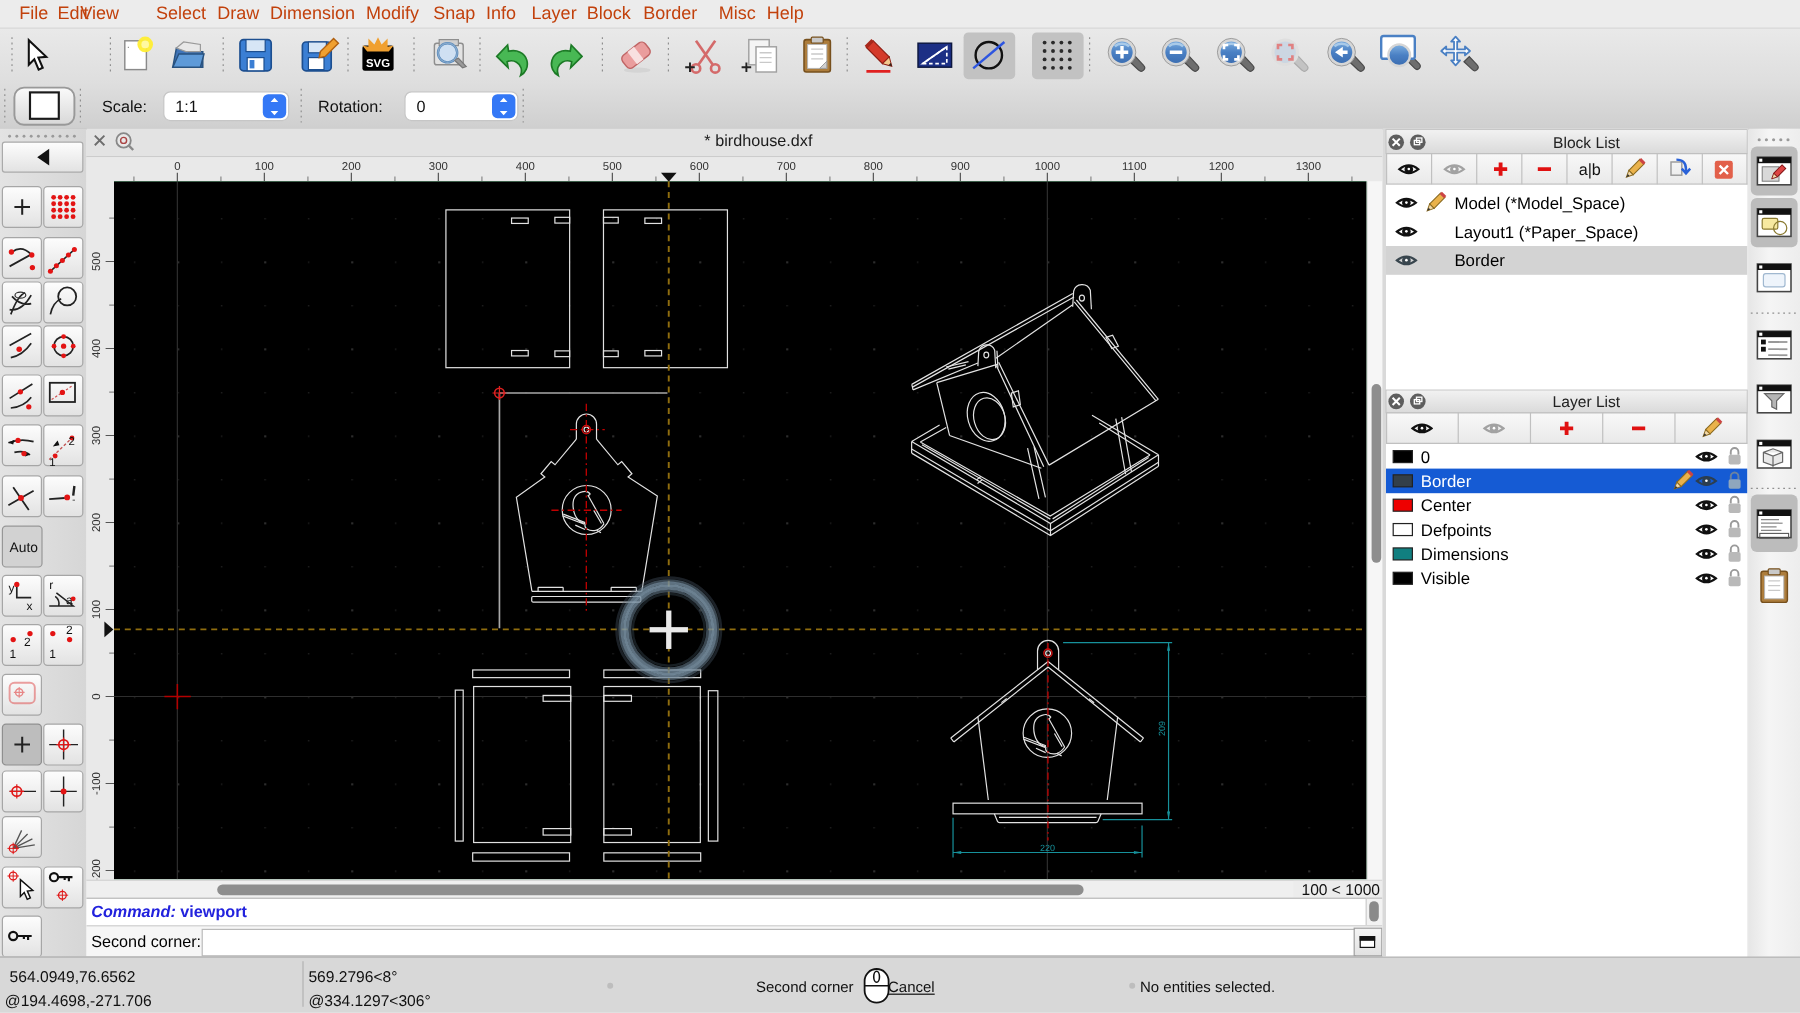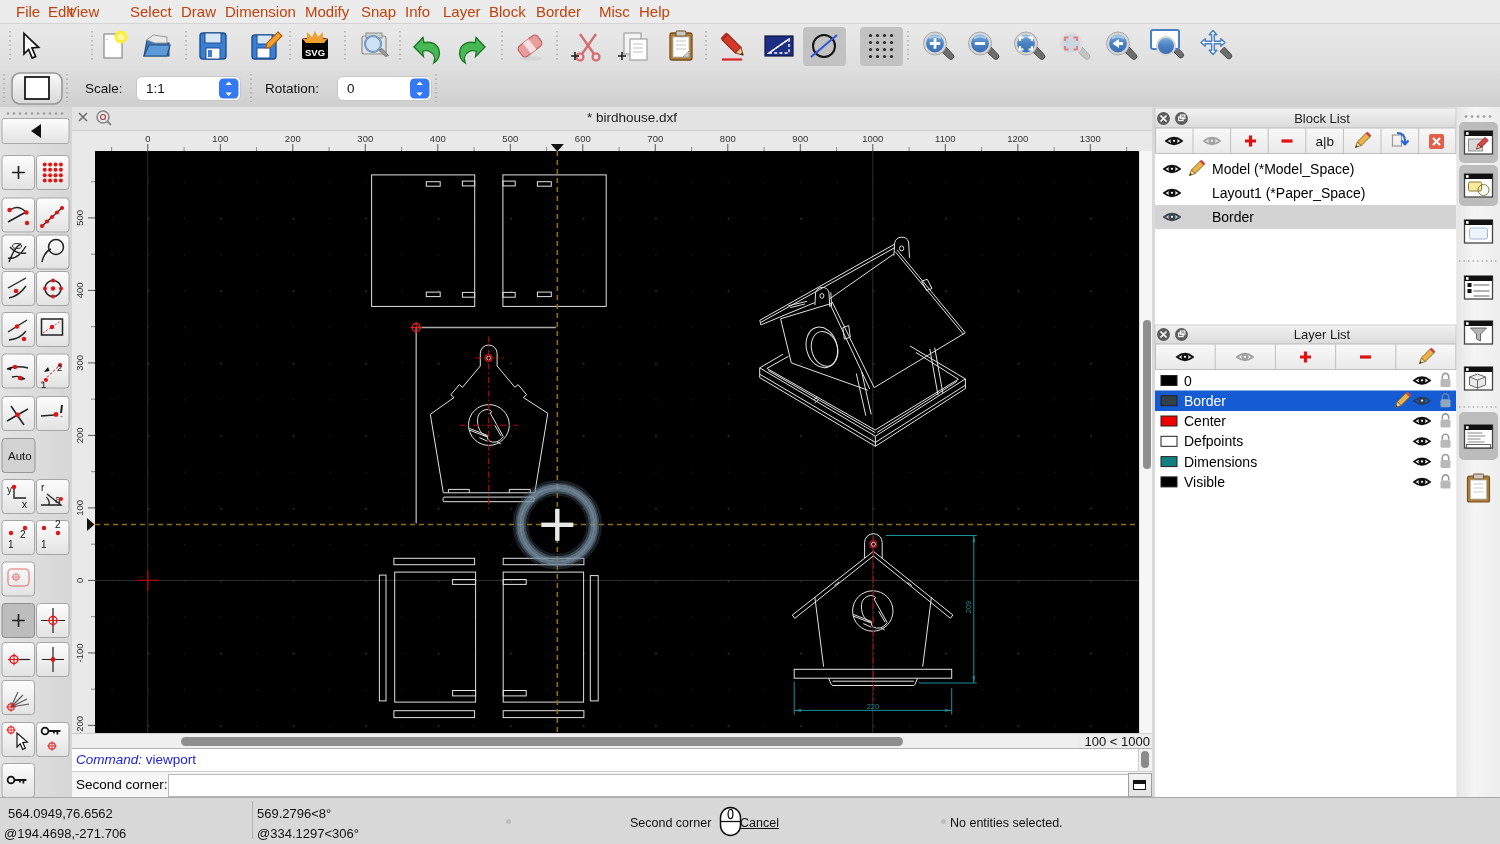--- a/index.html
+++ b/index.html
@@ -735,21 +735,21 @@
 </div>
 
 <div class="abs" id="hscroll">
   <div style="position:absolute;left:109px;top:3px;width:722px;height:9px;border-radius:5px;background:#8e8e8e;"></div>
   <div style="position:absolute;right:0;top:0;width:74px;height:15px;background:#ececec;font-size:13px;color:#111;text-align:right;padding-right:2px;box-sizing:border-box;line-height:15px;">100 &lt; 1000</div>
 </div>
 <div class="abs" id="vscroll" style="left:1139px;top:151px;width:13px;height:582px;background:#f6f6f6;border-left:1px solid #e0e0e0;box-sizing:border-box;">
   <div style="position:absolute;left:3px;top:169px;width:8px;height:149px;border-radius:4px;background:#8e8e8e;"></div>
 </div>
 <div class="abs" id="cmdrow1">
-  <div style="position:absolute;left:4px;top:3px;font-size:13.5px;color:#2222dd;"><i>Command:</i> viewport</div>
+  <div style="position:absolute;left:4px;top:3px;font-size:13.5px;color:#2222dd;font-weight:bold;"><i>Command:</i> viewport</div>
   <div style="position:absolute;right:0;top:0;width:14px;height:23px;background:#f2f2f2;border-left:1px solid #ccc;box-sizing:border-box;">
     <div style="position:absolute;left:2px;top:2px;width:8px;height:17px;border-radius:4px;background:#8a8a8a;"></div>
   </div>
 </div>
 <div class="abs" id="cmdrow2">
   <div style="position:absolute;left:4px;top:5px;font-size:13.5px;color:#000;">Second corner:</div>
   <div style="position:absolute;left:96px;top:2px;width:960px;height:21px;background:#fff;border:1px solid #b9b9b9;"></div>
   <div style="position:absolute;left:1056px;top:1px;width:24px;height:24px;background:linear-gradient(#f4f4f4,#e2e2e2);border:1px solid #9f9f9f;box-sizing:border-box;">
     <div style="position:absolute;left:4px;top:6px;width:13px;height:10px;border:1.5px solid #111;box-sizing:border-box;background:#fff;"></div>
     <div style="position:absolute;left:4px;top:6px;width:13px;height:4px;background:#111;"></div>

